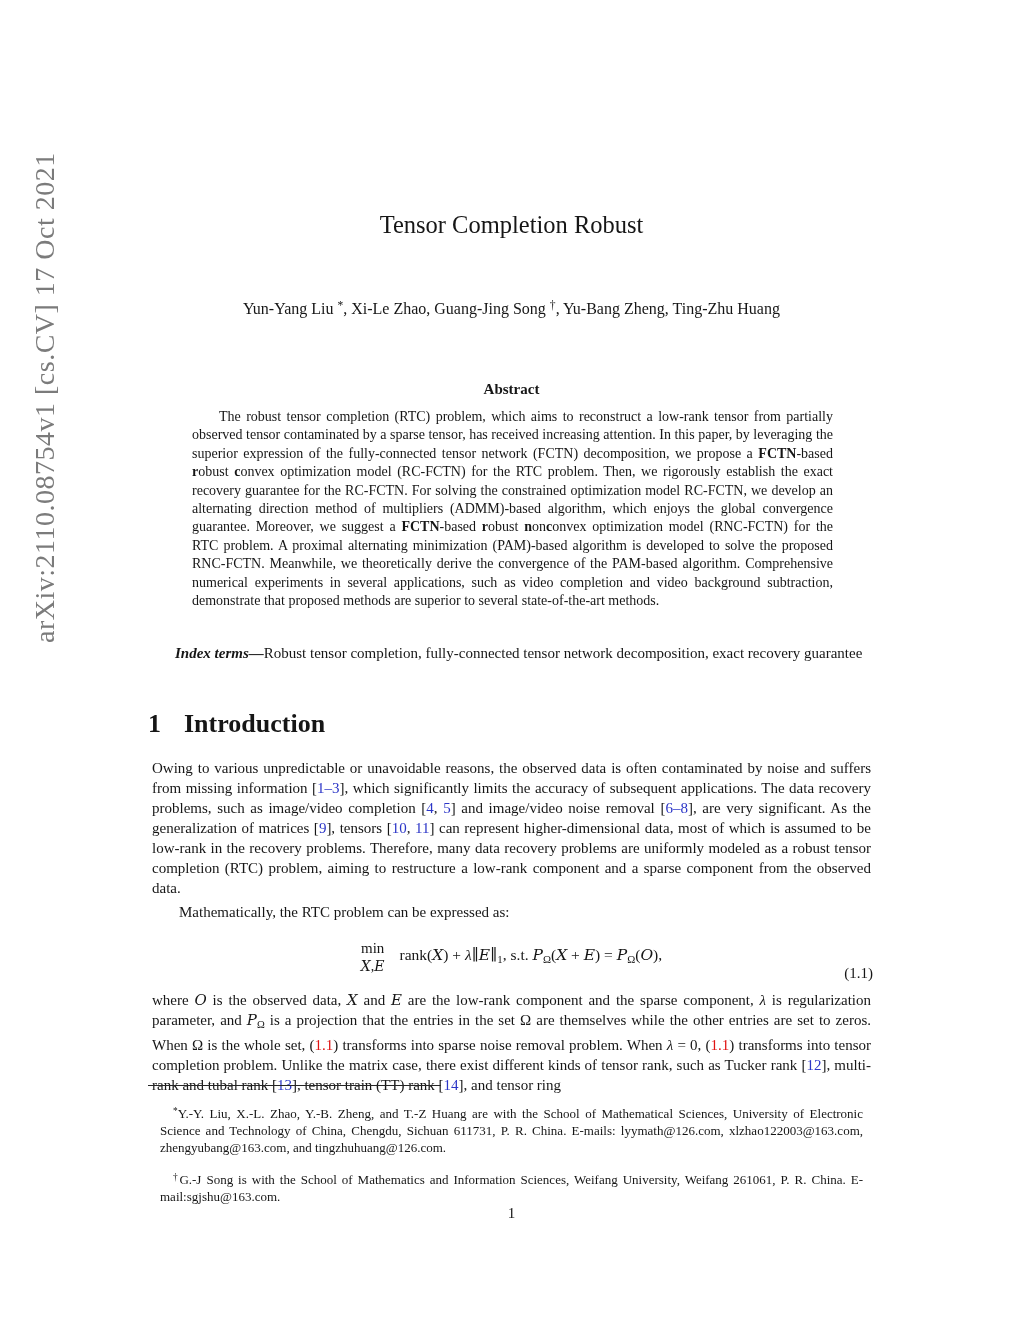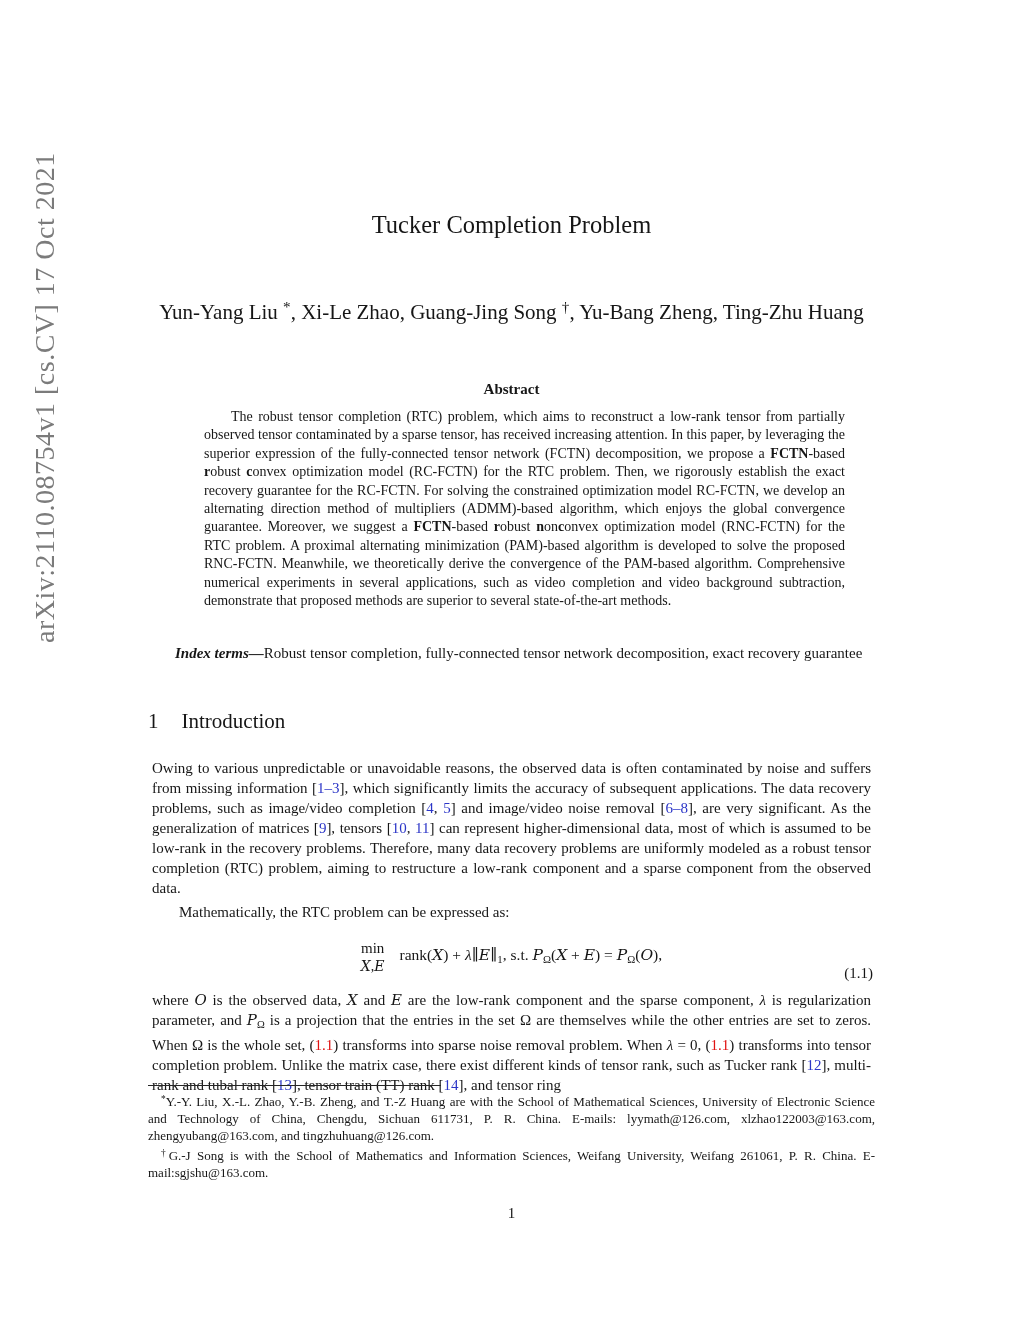--- a/index.html
+++ b/index.html
@@ -14,47 +14,47 @@
   
   .arxiv-watermark{position:absolute;left:45px;top:643px;width:0;height:0;}
   .arxiv-watermark span{
     display:block;white-space:nowrap;
     transform:translate(-50%,-50%) rotate(-90deg);
     font-size:28px;color:var(--watermark-color,#7b7b7b);
     letter-spacing:0.5px;
   }
   .title-block{position:absolute;top:206px;left:148px;width:727px;text-align:center;
     font-size:24.5px;line-height:37px;}
-  .authors{position:absolute;top:299px;left:148px;width:727px;text-align:center;font-size:21px;}
+  .authors{position:absolute;top:299px;left:148px;width:727px;text-align:center;font-size:16px;}
   .abstract-heading{position:absolute;top:381px;left:148px;width:727px;text-align:center;
     font-weight:700;font-size:15px;}
-  .abstract-body{position:absolute;top:408px;left:204px;width:641px;
+  .abstract-body{position:absolute;top:408px;left:192px;width:641px;
     font-size:14px;line-height:18.4px;text-align:justify;text-indent:27px;}
   .index-terms{position:absolute;top:643px;left:148px;width:727px;
     font-size:15px;line-height:20.5px;text-align:justify;text-indent:27px;}
   .section-heading{position:absolute;top:709px;left:148px;width:727px;
-    font-size:21px;font-weight:400;}
+    font-size:26px;font-weight:700;}
   .section-heading .sec-title{margin-left:23px;}
   .intro-flow{position:absolute;top:754px;left:148px;width:727px;
     font-size:15px;line-height:20px;text-align:justify;}
   .intro-flow p{margin:4px;}
   .p-indent{text-indent:27px;}
   .equation{position:relative;display:flex;justify-content:center;align-items:center;
     margin:13px 0 11px;height:44px;text-align:left;}
   .min-stack{display:inline-flex;flex-direction:column;align-items:center;line-height:1;
     margin-right:15px;}
   .min-op{font-size:15px;}
   .min-sub{font-size:14px;margin-top:3px;}
   .eq-body{font-size:15.5px;}
   .eq-label{position:absolute;right:2px;top:50%;transform:translateY(-50%);font-size:15px;margin-top:16px;}
   .footnote-rule{position:absolute;top:1085px;left:148px;width:293px;
     border-top:1.4px solid #262626;}
   .footnotes{position:absolute;top:1091px;left:148px;width:727px;
     font-size:13px;line-height:16.8px;text-align:justify;}
-  .footnotes p{margin:0;text-indent:13px;}
+  .footnotes p{margin:12px;text-indent:13px;}
   .page-number{position:absolute;top:1205px;left:148px;width:727px;text-align:center;font-size:15px;}
   
   .seg-b{font-weight:700;}
   .seg-bi{font-weight:700;font-style:italic;margin-top:28px;}
   .seg-cite{color:var(--cite-color,#2b35c7);}
   .seg-eqref{color:var(--eqref-color,#e01212);}
   .seg-it{font-style:italic;}
   .seg-cal{font-style:italic;font-family:"DejaVu Serif",serif;}
   .seg-sub{font-size:0.7em;vertical-align:-0.3em;}
   .seg-sup{font-size:0.72em;vertical-align:0.45em;}
@@ -62,21 +62,21 @@
 </head>
 <body>
 
 <div class="page">
 
   <div class="arxiv-watermark">
     <span>arXiv:2110.08754v1  [cs.CV]  17 Oct 2021</span>
   </div>
 
   <div class="title-block">
-    <div>Tucker Completion Problem</div>
+    <div>Tensor Completion Robust</div>
   </div>
 
   <div class="authors"><span>Yun-Yang Liu </span><span class="seg-sup">*</span><span>, Xi-Le Zhao, Guang-Jing Song </span><span class="seg-sup">†</span><span>, Yu-Bang Zheng, Ting-Zhu Huang</span></div>
 
   <div class="abstract-heading">Abstract</div>
 
   <div class="abstract-body"><span>The robust tensor completion (RTC) problem, which aims to reconstruct a low-rank tensor from partially observed tensor contaminated by a sparse tensor, has received increasing attention. In this paper, by leveraging the superior expression of the fully-connected tensor network (FCTN) decomposition, we propose a </span><span class="seg-b">FCTN</span><span>-based </span><span class="seg-b">r</span><span>obust </span><span class="seg-b">c</span><span>onvex optimization model (RC-FCTN) for the RTC problem.  Then, we rigorously establish the exact recovery guarantee for the RC-FCTN. For solving the constrained optimization model RC-FCTN, we develop an alternating direction method of multipliers (ADMM)-based algorithm, which enjoys the global convergence guarantee.  Moreover, we suggest a </span><span class="seg-b">FCTN</span><span>-based </span><span class="seg-b">r</span><span>obust </span><span class="seg-b">n</span><span>on</span><span class="seg-b">c</span><span>onvex optimization model (RNC-FCTN) for the RTC problem.  A proximal alternating minimization (PAM)-based algorithm is developed to solve the proposed RNC-FCTN. Meanwhile, we theoretically derive the convergence of the PAM-based algorithm.  Comprehensive numerical experiments in several applications, such as video completion and video background subtraction, demonstrate that proposed methods are superior to several state-of-the-art methods.</span></div>
 
   <div class="index-terms"><span class="seg-bi">Index terms—</span><span>Robust tensor completion, fully-connected tensor network decomposition, exact recovery guarantee</span></div>
 

